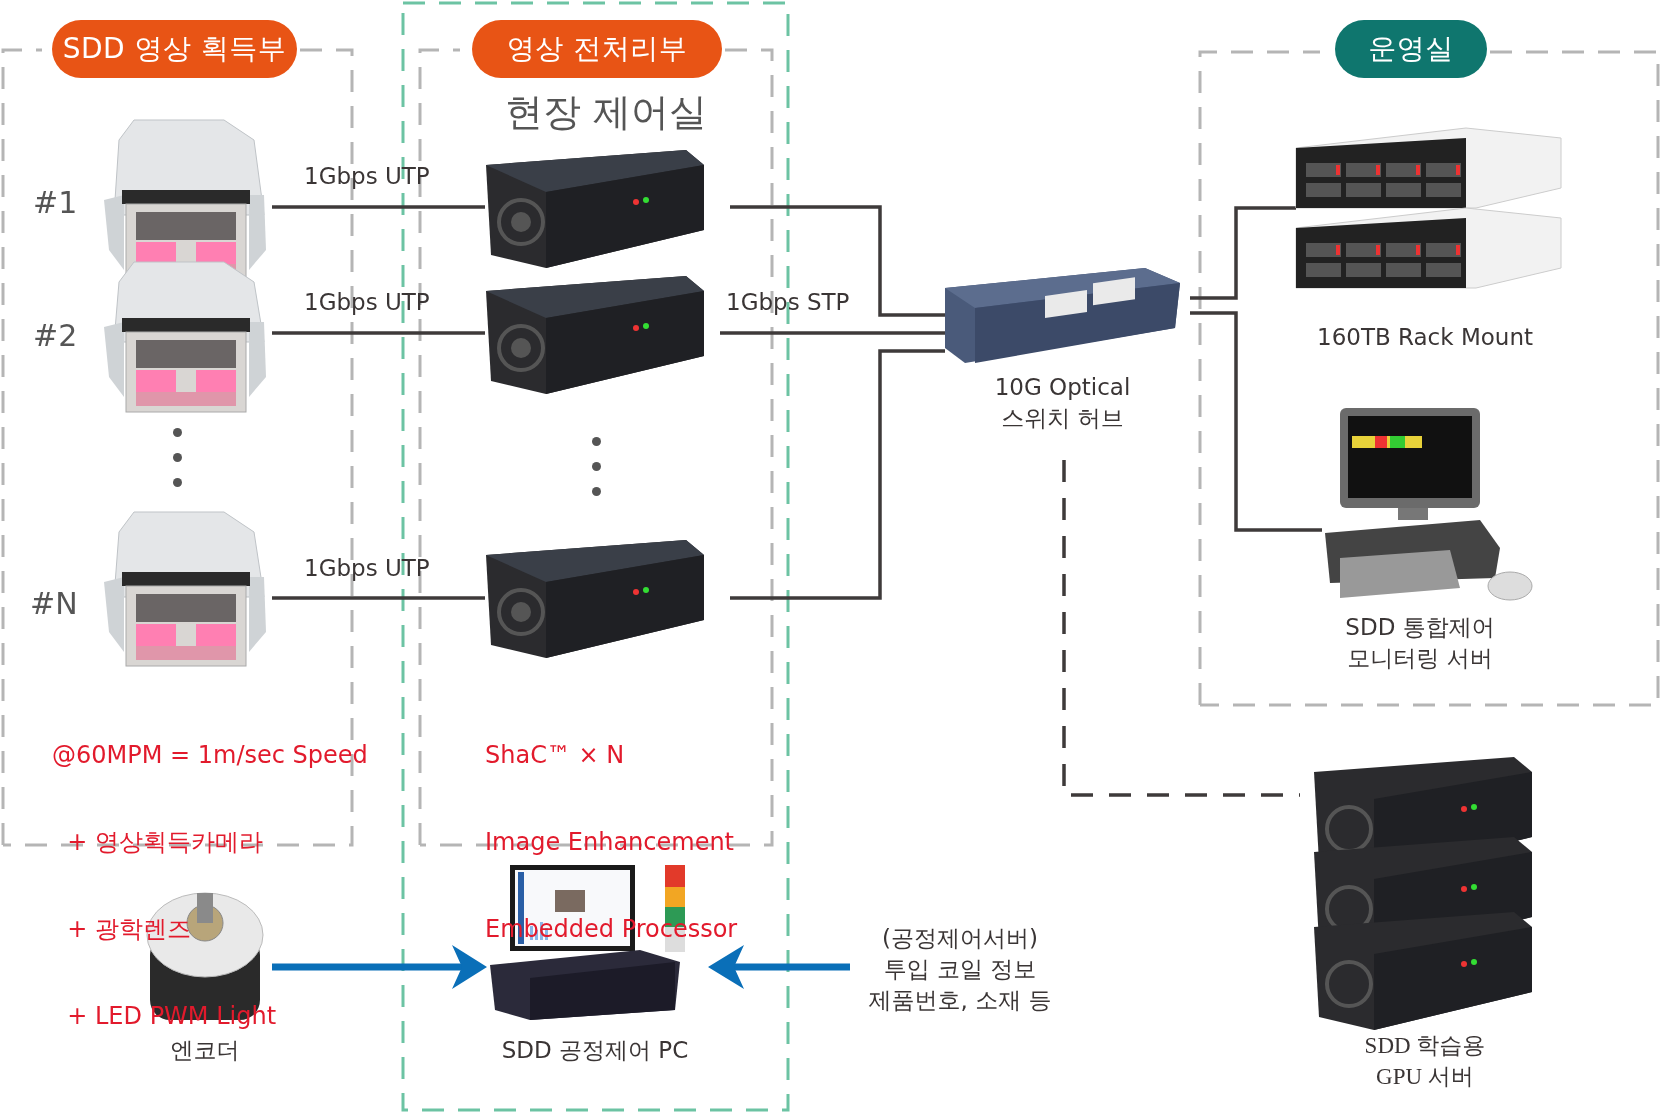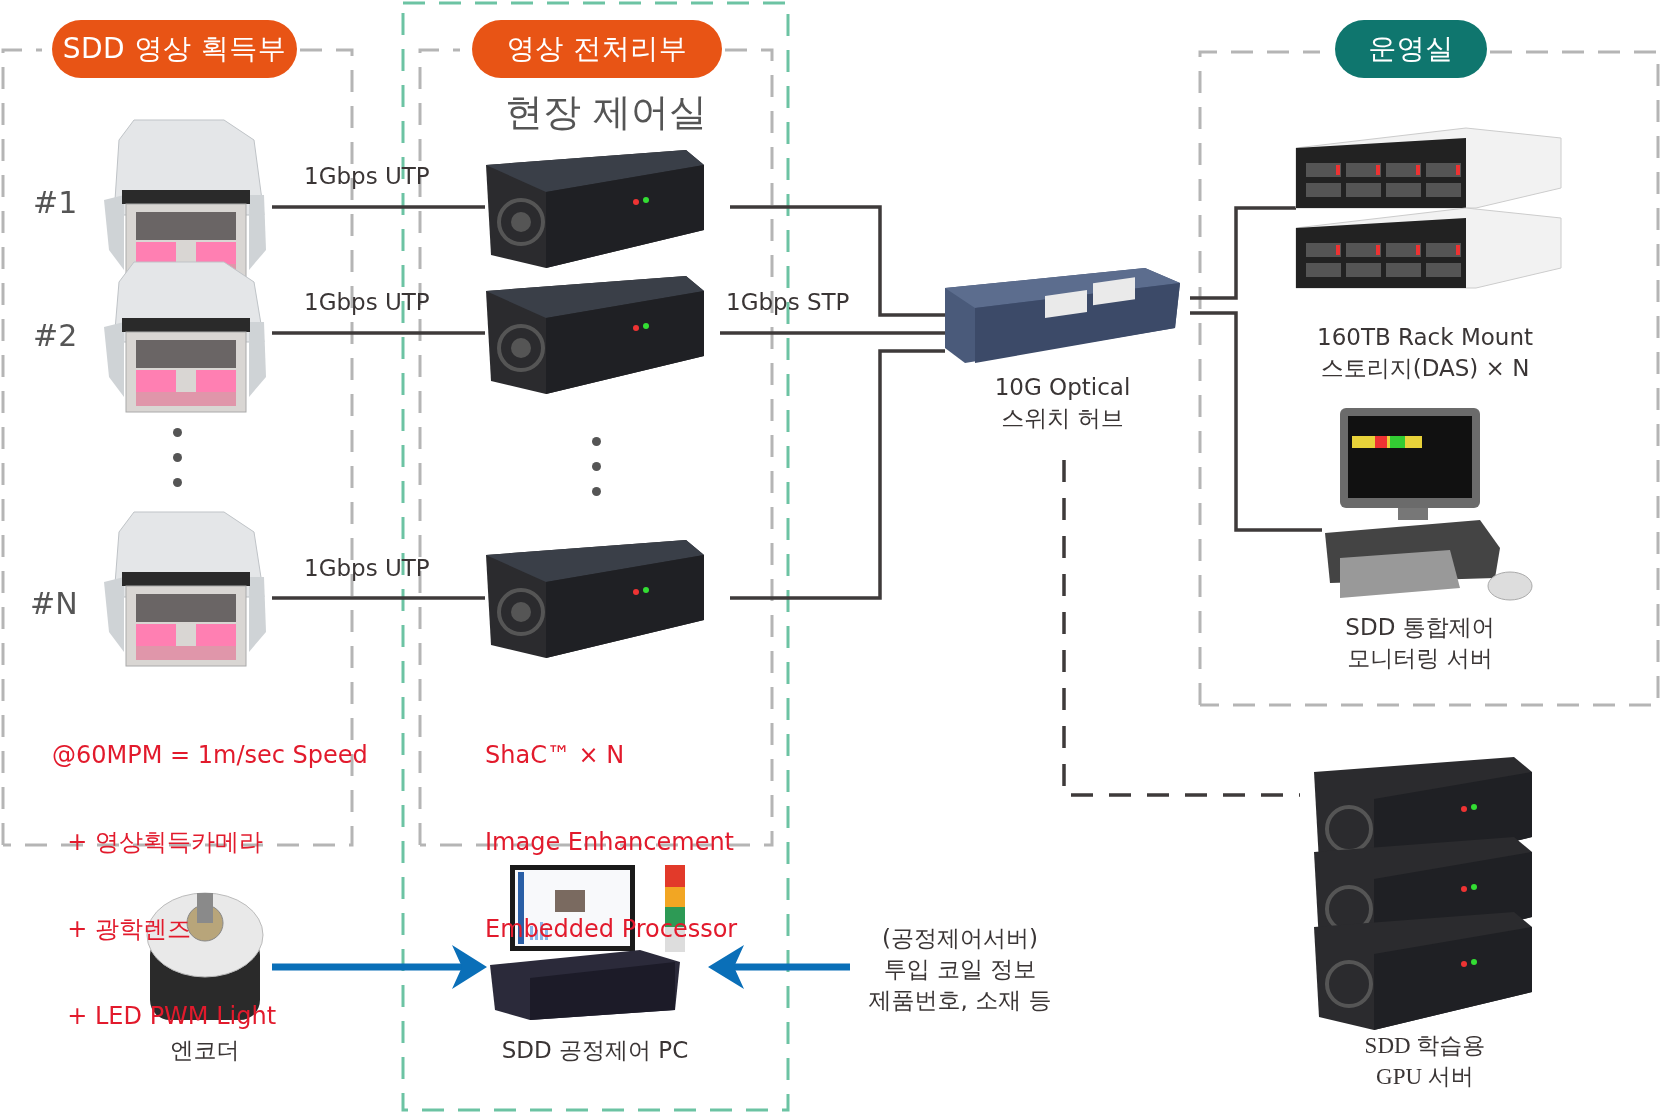--- a/index.html
+++ b/index.html
@@ -276,21 +276,20 @@
   <div>Embedded Processor</div>
 </div>
 
 <div class="lbl center" style="left:960px; top:372px; width:205px;">
   <div>10G Optical</div>
   <div>스위치 허브</div>
 </div>
 
 <div class="lbl center" style="left:1290px; top:298px; width:270px;margin-top:24px;">
   <div>160TB Rack Mount</div>
-  <div>스토리지(DAS) × N</div>
 </div>
 
 <div class="lbl center" style="left:1320px; top:612px; width:200px;">
   <div>SDD 통합제어</div>
   <div>모니터링 서버</div>
 </div>
 
 <div class="lbl center" style="left:1325px; top:1030px; width:200px;font-family:Liberation Serif, serif;">
   <div>SDD 학습용</div>
   <div>GPU 서버</div>

